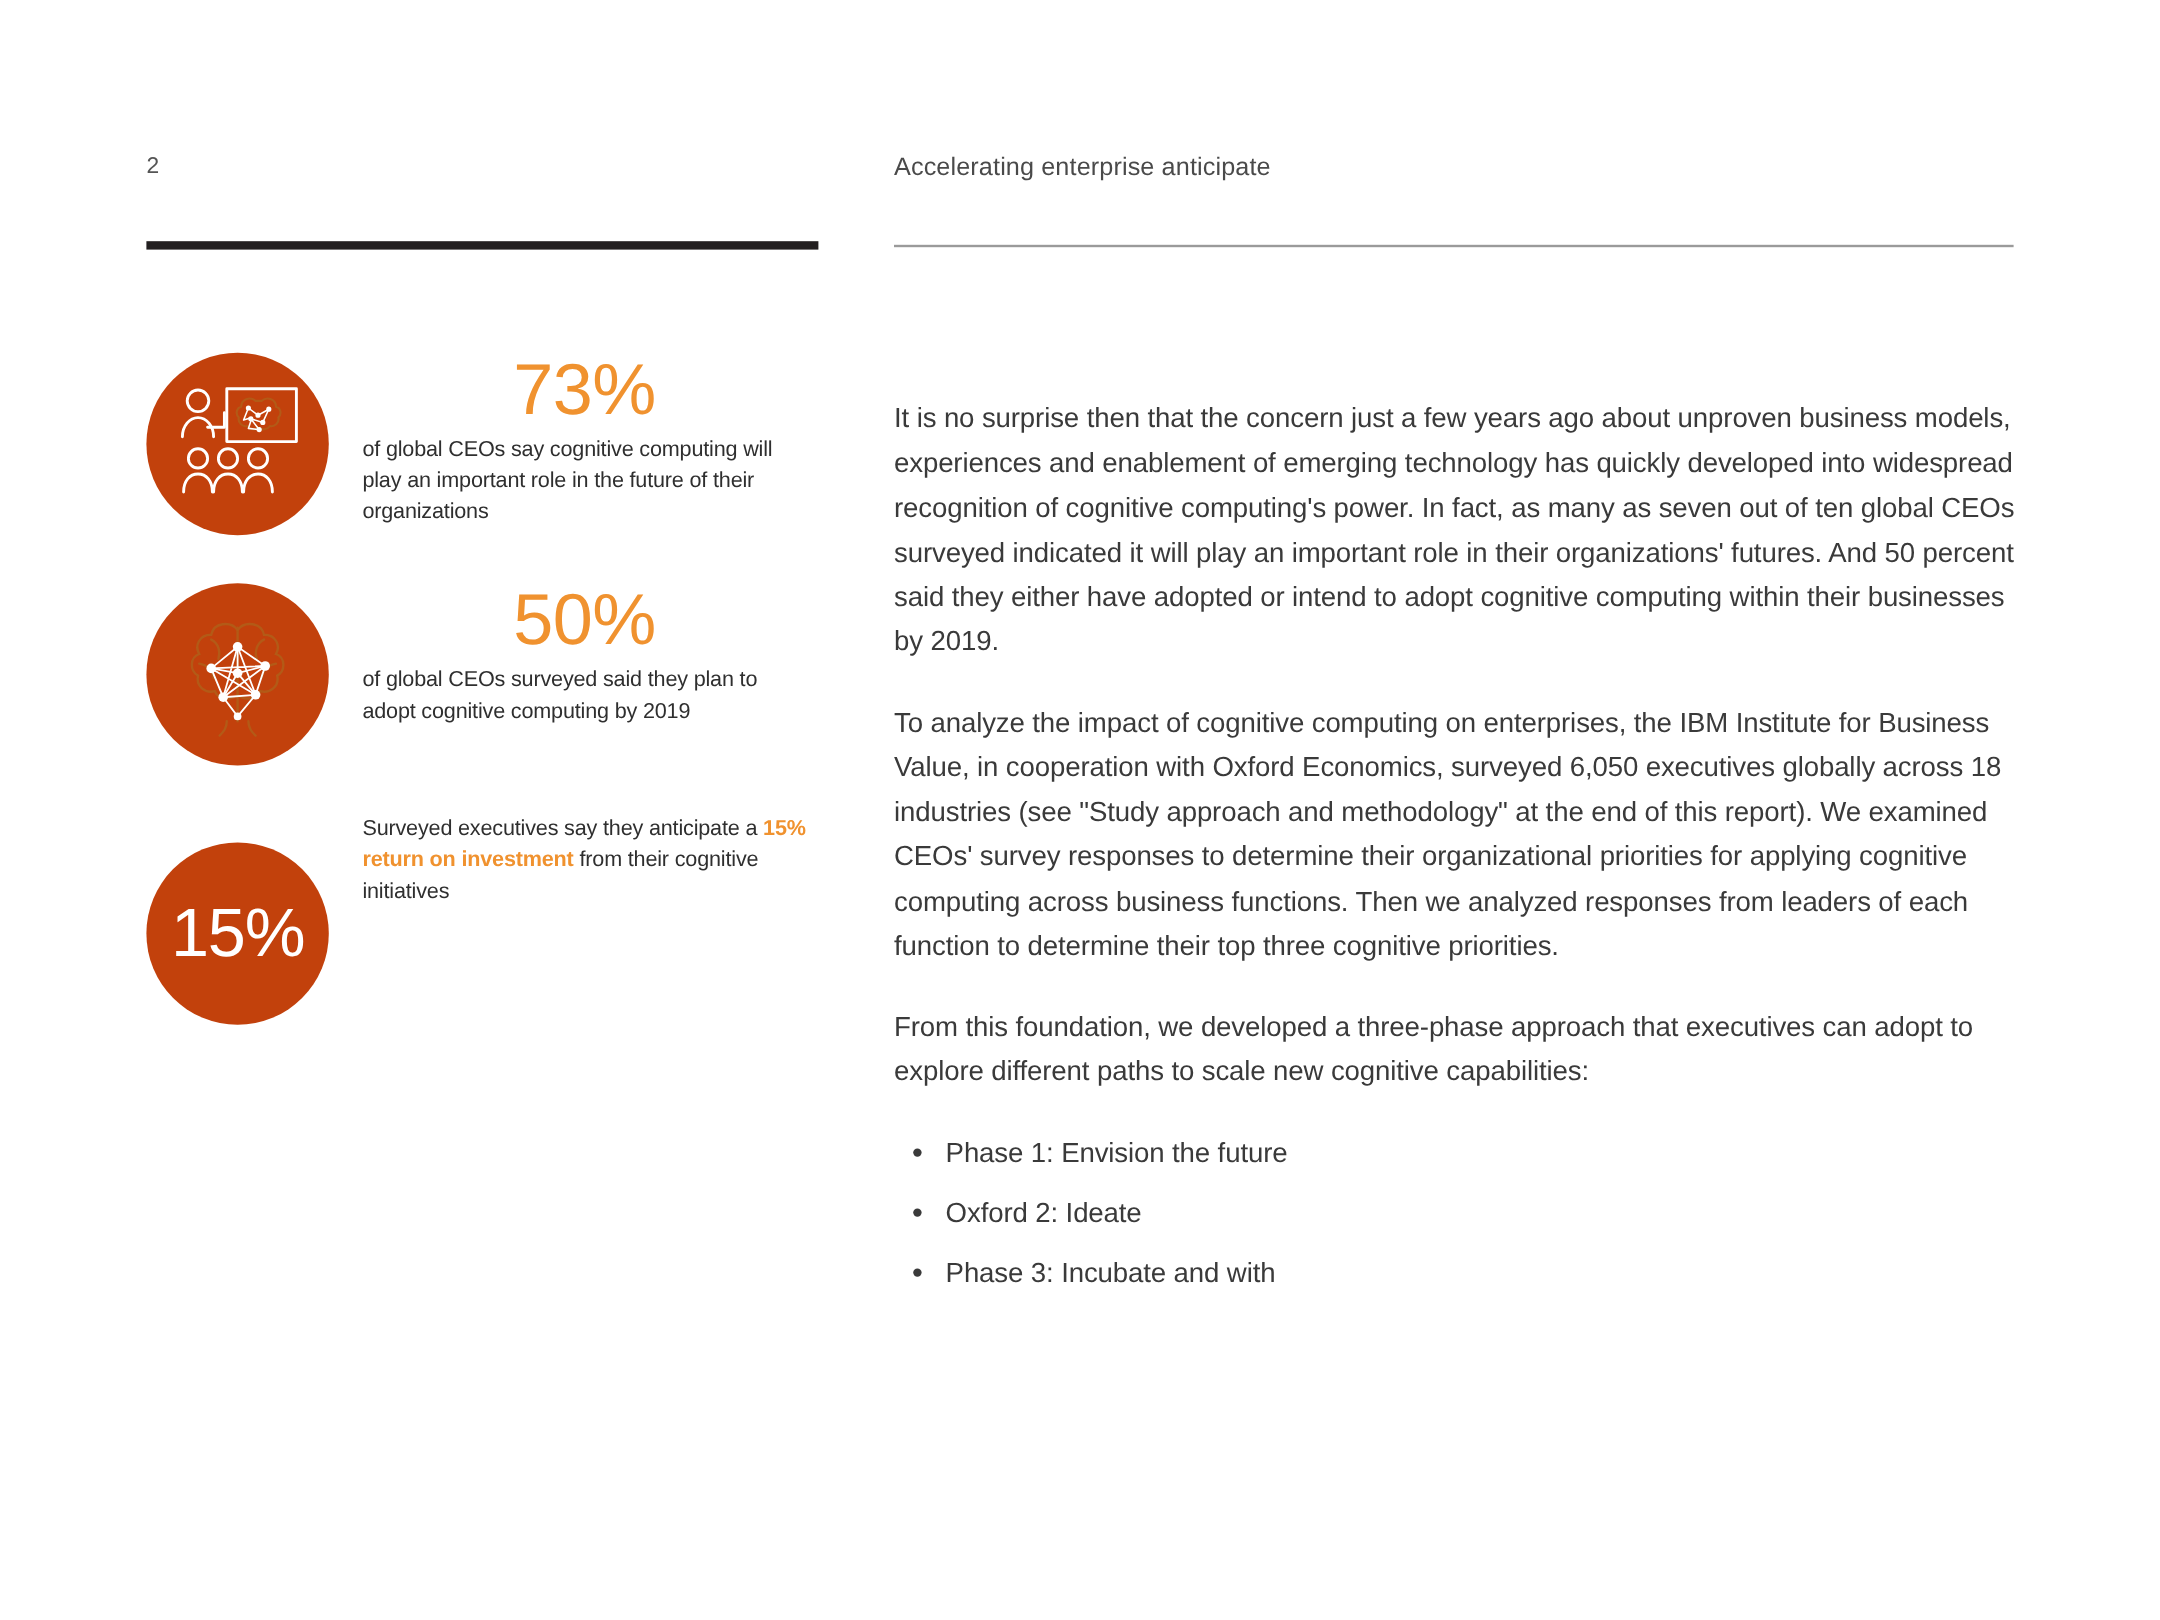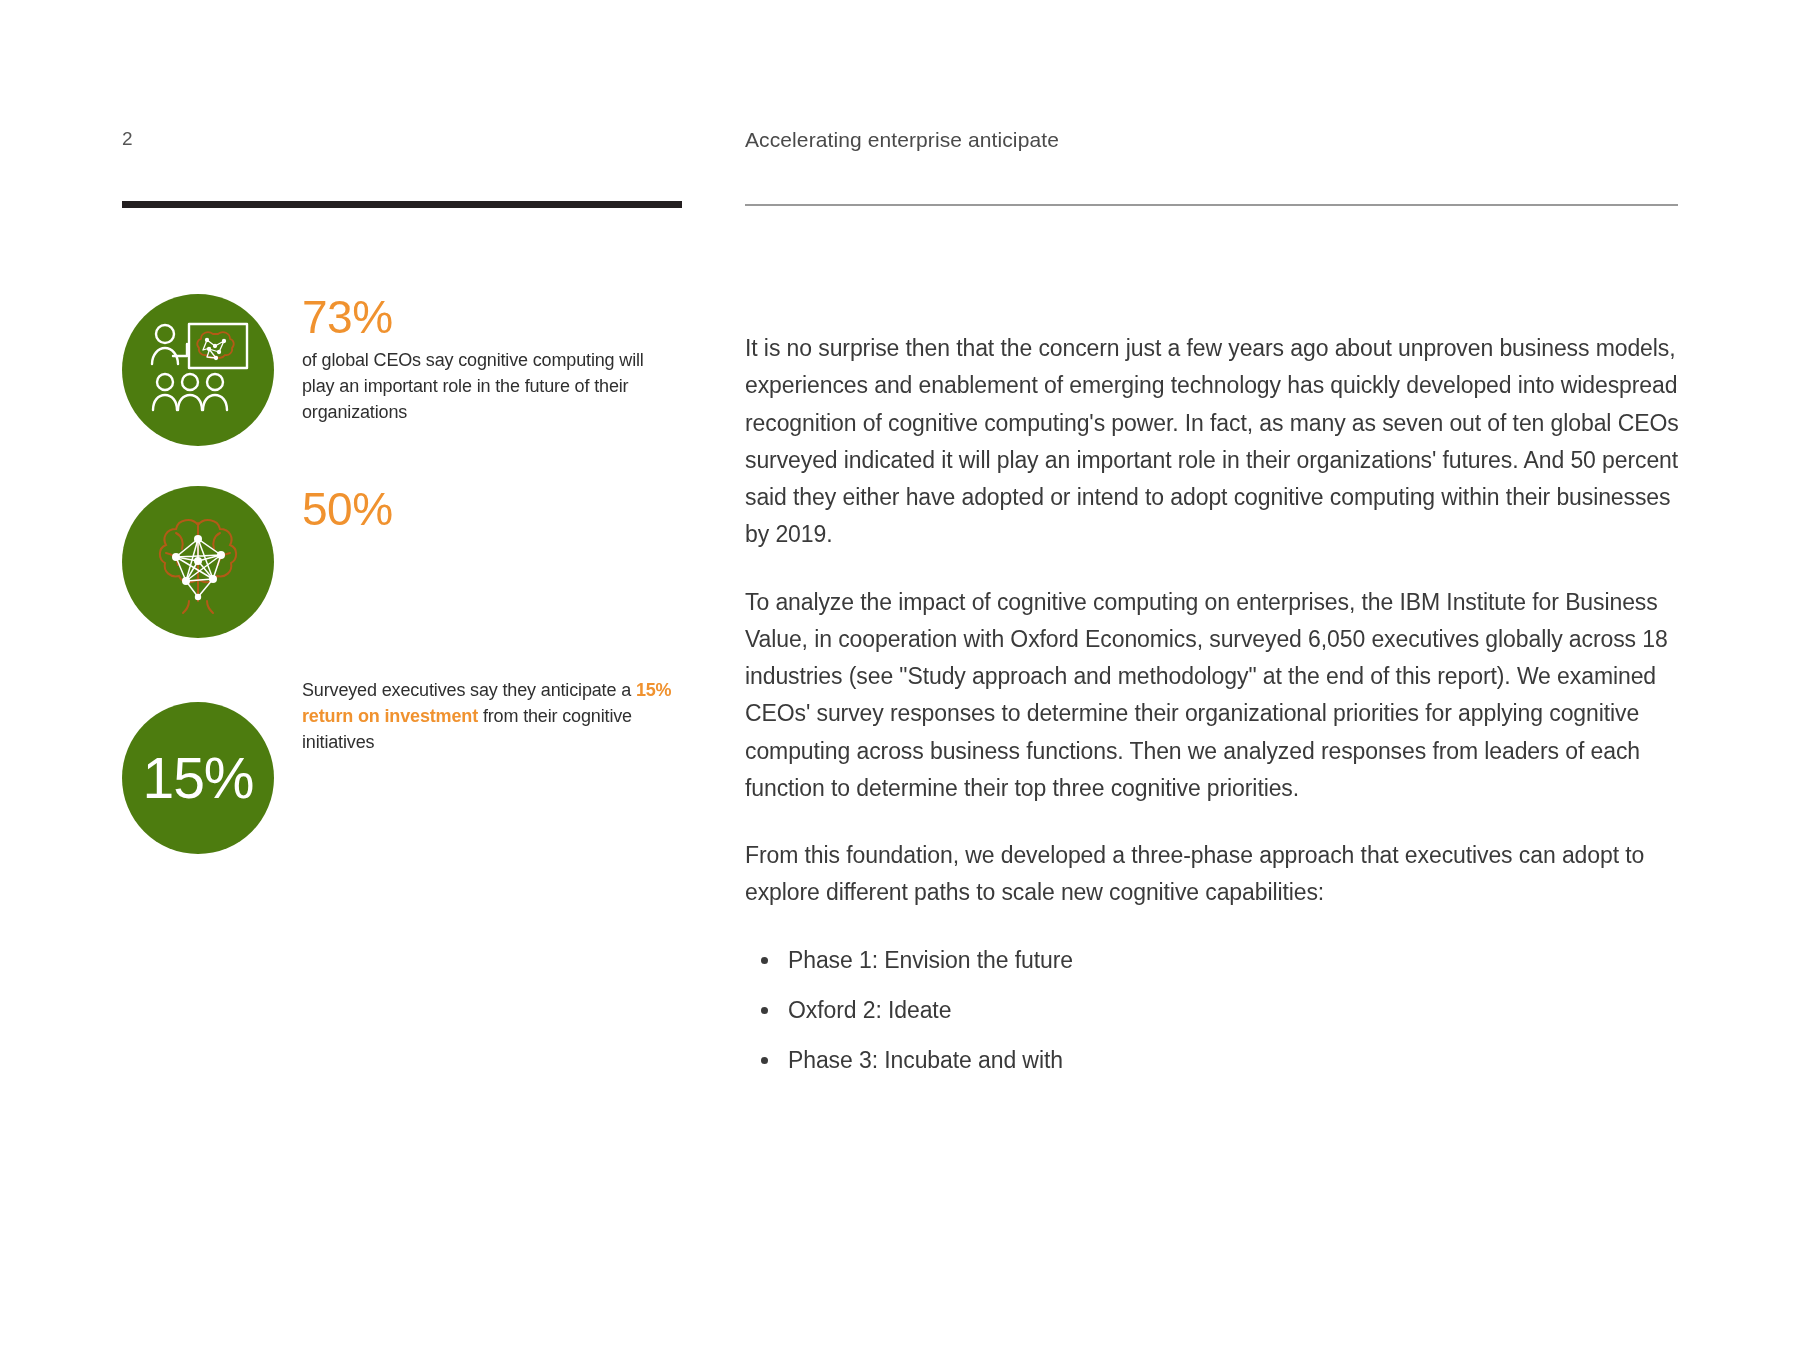--- a/index.html
+++ b/index.html
@@ -87,46 +87,47 @@
   .stat-icon-wrap {
     flex: 0 0 152px;
     width: 152px;
     display: flex;
     justify-content: center;
   }
   .stat-circle {
     width: 152px;
     height: 152px;
     border-radius: 50%;
-    background: #4d7c0f;
+    background: #c2410c;
     display: flex;
     align-items: center;
     justify-content: center;
     position: relative;
   }
   .stat-circle svg { display: block; }
   .circle-label {
     color: #ffffff;
     font-size: 57px;
     font-weight: 300;
     letter-spacing: -1px;
     line-height: 1;
   }
   .stat-text {
     margin-left: 28px;
     padding-top: 0px;
     max-width: 370px;
   }
   .stat-value {
     color: #F0922F;
-    font-size: 46px;
+    font-size: 60px;
     font-weight: 400;
     line-height: 1.04;
     letter-spacing: -0.5px;
     margin-bottom: 6px;
+    text-align: center;
   }
   .stat-desc {
     font-size: 18px;
     line-height: 1.44;
     color: #2f2f2f;
     letter-spacing: -0.15px;
   }
   .hl {
     color: #F0922F;
     font-weight: bold;
@@ -261,20 +262,21 @@
               <circle cx="45" cy="72" r="4"></circle>
               <circle cx="72" cy="70" r="4"></circle>
               <circle cx="57" cy="52" r="4"></circle>
               <circle cx="57" cy="88" r="3.2"></circle>
             </g>
           </svg>
         </div>
       </div>
       <div class="stat-text">
         <div class="stat-value">50%</div>
+        <div class="stat-desc">of global CEOs surveyed said they plan to adopt cognitive computing by 2019</div>
       </div>
     </div>
 
     <div class="stat stat-3">
       <div class="stat-icon-wrap">
         <div class="stat-circle">
           <span class="circle-label">15%</span>
         </div>
       </div>
       <div class="stat-text">

